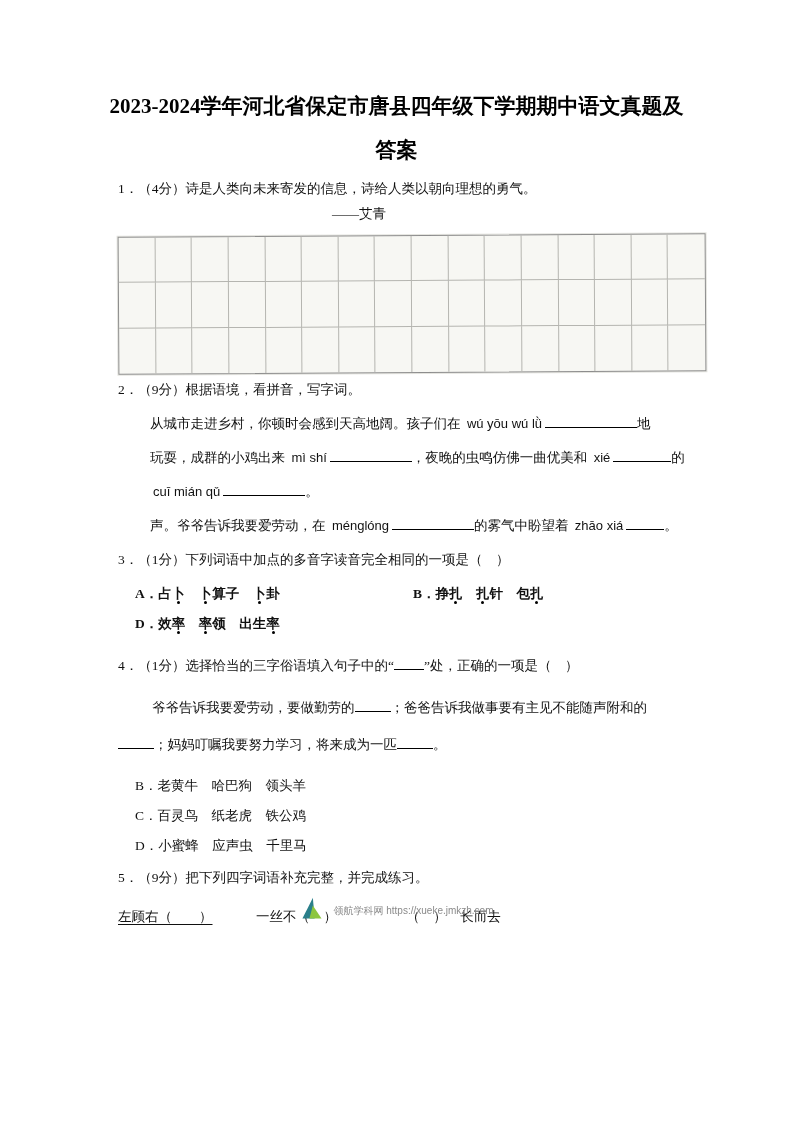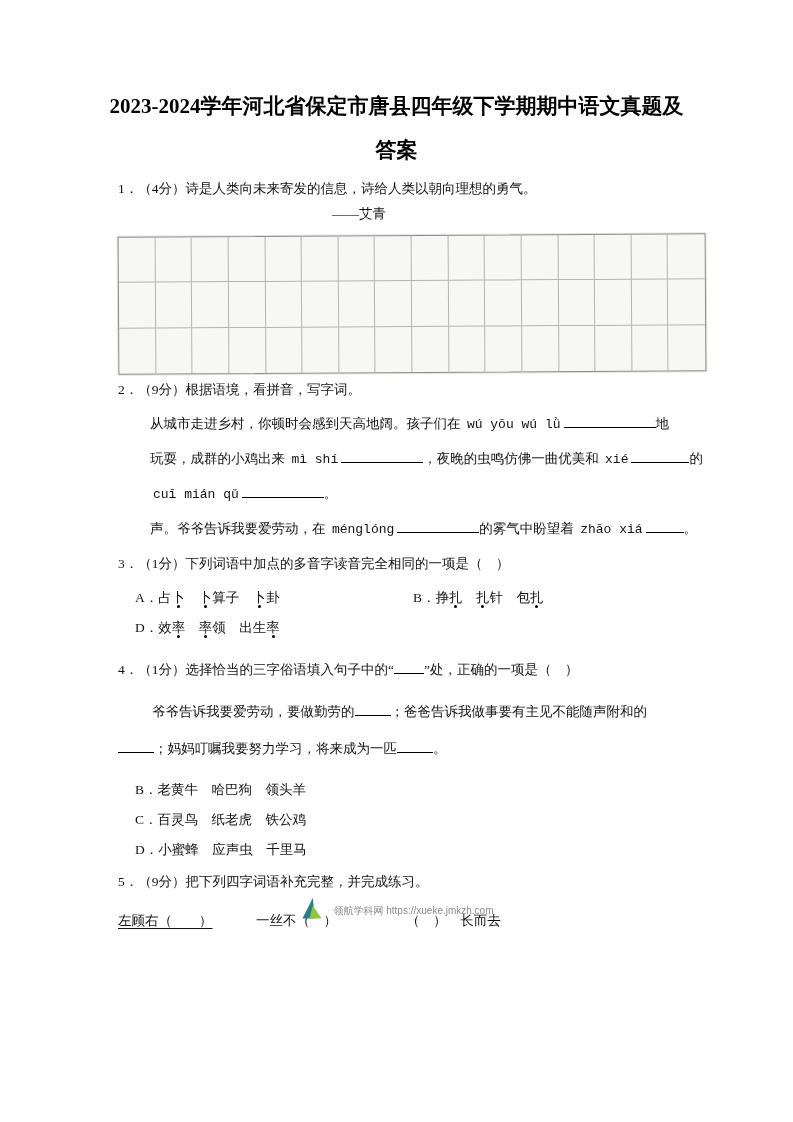--- a/index.html
+++ b/index.html
@@ -20,24 +20,24 @@
     margin-top:12px;width:586px;height:136px;display:grid;
     border:1px solid #8d8d8d;background:#f7f7f3;
     transform:rotate(-0.35deg);transform-origin:center;
     box-shadow:0 0 0 1px #e4e4df;
   }
   .gcell{border-right:1px solid #b5b5b0;border-bottom:1px solid #b5b5b0;}
   .gcell:nth-child(16n){border-right:0;}
   .gcell:nth-last-child(-n+16){border-bottom:0;}
   
   .q2-para{margin:6px 0 0 32px;line-height:34px;}
-  .py{font-family:Liberation Mono, monospace;font-size:13px;margin:0 3px;}
+  .py{font-family:Liberation Sans, sans-serif;font-size:13px;margin:0 3px;}
   .blank{display:inline-block;border-bottom:1px solid #000;height:13px;vertical-align:baseline;}
   
-  .q3-options{margin:8px 0 16px 17px;display:grid;grid-template-columns:278px auto;width:490px;line-height:30px;}
+  .q3-options{margin:8px 0 16px 17px;display:grid;grid-template-columns:278px auto;width:490px;line-height:30px;font-weight:bold;}
   .du{position:relative;}
   .du::after{
     content:"";position:absolute;left:50%;bottom:-3px;width:3px;height:3px;
     margin-left:-1.5px;border-radius:50%;background:#000;
   }
   
   .q4-para{margin-top:12px;line-height:37px;}
   .q4-para .l1{padding-left:34px;}
   .q4-options{margin:8px 0 0 17px;line-height:30px;}
   

